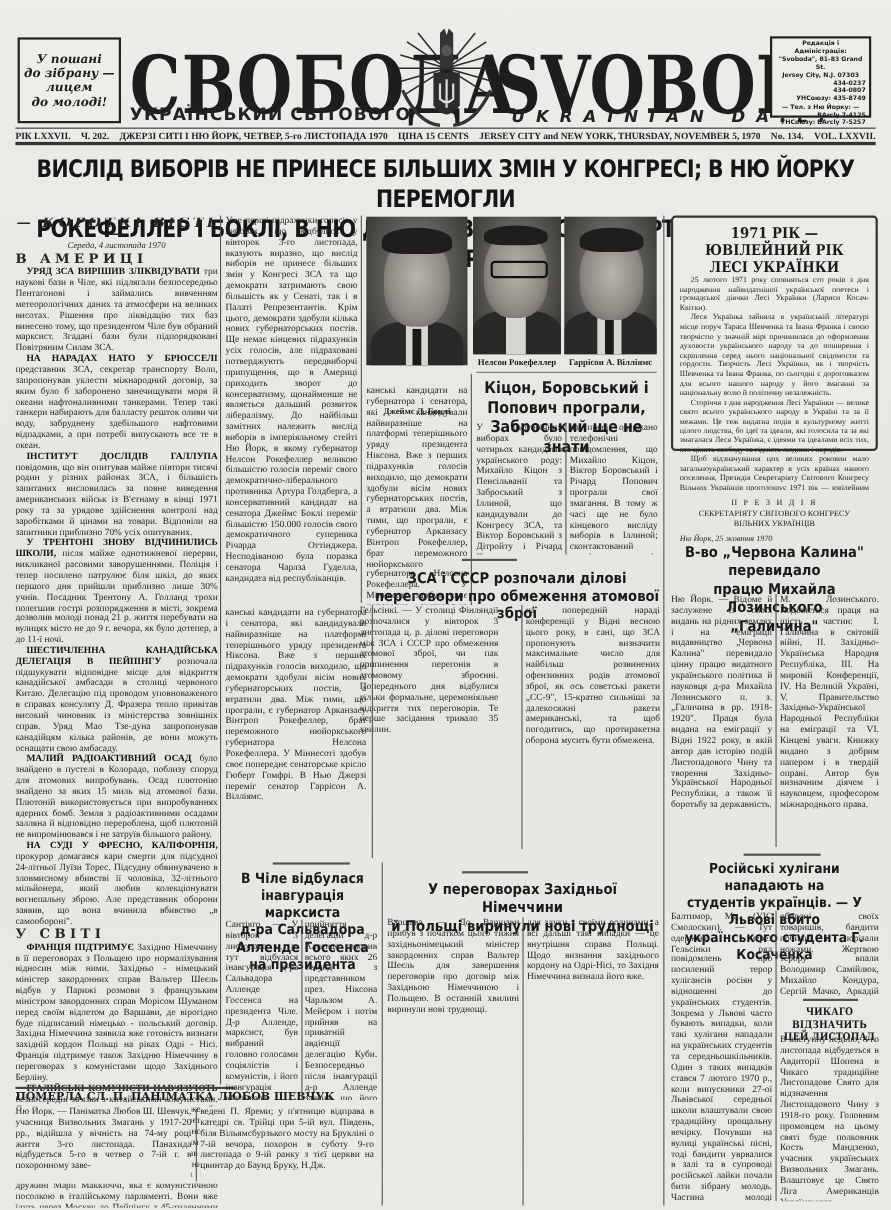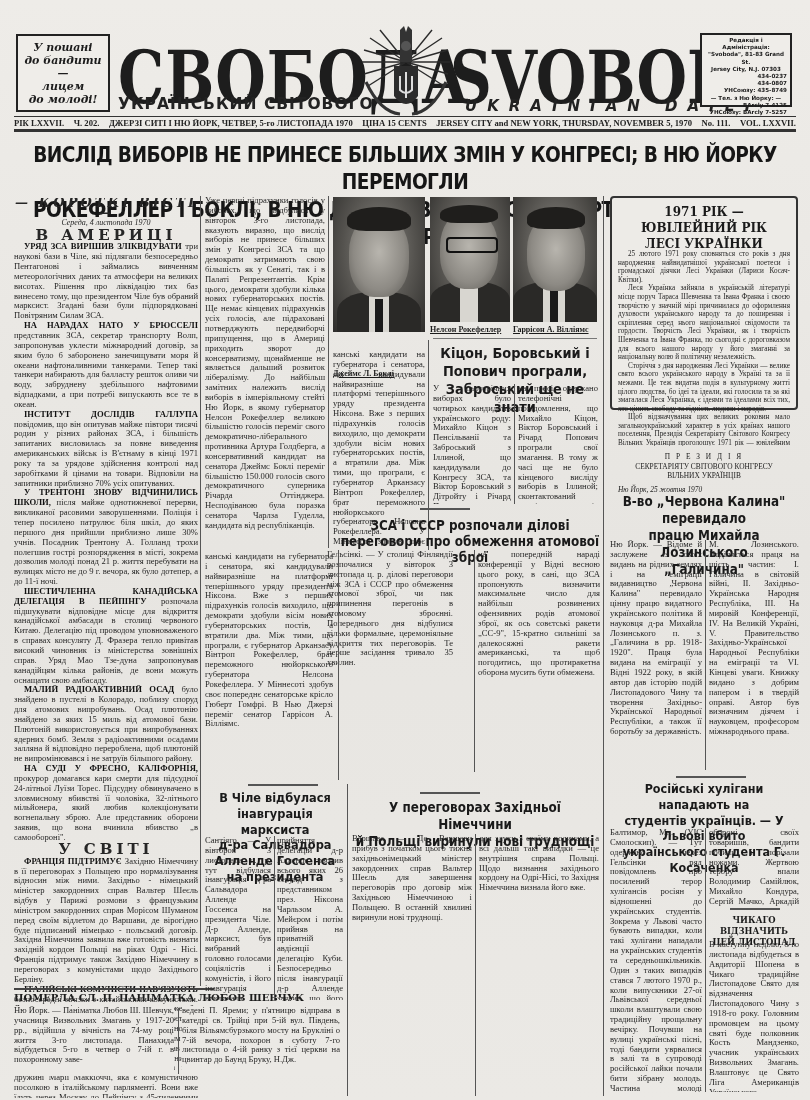--- a/index.html
+++ b/index.html
@@ -17,42 +17,42 @@
   .addr .r{text-align:right;}
   .addr .c{text-align:center;}
   .dateline{left:14px;top:116px;width:782px;height:13px;border-top:1.5px solid #333;display:flex;justify-content:space-between;font-family:"Liberation Serif",serif;font-size:8.6px;font-weight:bold;line-height:13px;color:#222;}
   .topbar{left:14px;top:129px;width:782px;height:3px;background:#333;}
   .headline{left:14px;top:141px;width:782px;text-align:center;font-family:"DejaVu Sans",sans-serif;font-weight:bold;font-size:18.6px;line-height:23px;transform:scaleY(1.18);transform-origin:top center;letter-spacing:-0.6px;color:#161616;}
   
   .col{font-family:"Liberation Serif",serif;font-size:8.6px;line-height:9.85px;text-align:justify;color:#262626;overflow:hidden;}
   .col p{margin:0;text-indent:10px;}
   .col b{color:#111;}
   .vline{width:1px;background:#555;}
-  .sec-title{text-align:center;font-family:"DejaVu Serif",serif;font-weight:bold;font-size:15px;letter-spacing:4px;margin:2px 0 2px;}
+  .sec-title{text-align:left;font-family:"DejaVu Serif",serif;font-weight:bold;font-size:12px;letter-spacing:4px;margin:2px 0 2px;}
   .kv{text-align:center;font-family:"DejaVu Serif",serif;font-weight:bold;font-style:italic;font-size:13px;letter-spacing:3px;}
   .kv-date{text-align:center;font-style:italic;font-size:8px;margin-bottom:3px;}
   .hd{font-family:"DejaVu Sans",sans-serif;font-weight:bold;text-align:center;color:#1a1a1a;transform:scaleY(1.12);transform-origin:top center;}
   .photo{background:radial-gradient(ellipse at 50% 40%,#8a8883 0%,#55534f 55%,#2e2d2b 100%);overflow:hidden;}
   .photo .face{position:absolute;border-radius:45% 45% 42% 42%;background:radial-gradient(ellipse at 50% 45%,#b8b5ae 0%,#8d8a84 60%,#5a5853 100%);}
   .photo .hair{position:absolute;border-radius:50% 50% 30% 30%;background:#1f1e1c;}
   .photo .suit{position:absolute;background:#2a2927;border-radius:40% 40% 0 0;}
   .photo .shirt{position:absolute;background:#d8d6d0;}
   .photo .tie{position:absolute;background:#1a1a1a;}
-  .caption{font-family:"Liberation Serif",serif;font-weight:bold;font-size:8px;text-align:left;text-decoration:underline;}
+  .caption{font-family:"Liberation Serif",serif;font-weight:bold;font-size:8px;text-align:center;}
   .box{border:2px solid #333;border-radius:4px;background:#edebe7;box-sizing:border-box;padding:6px 6px;}
   .short-rule{height:2px;background:#555;}
 </style>
 </head>
 <body>
 
 <div class="page">
 
   <div class="abs slogan">
     <div>У пошані</div>
-    <div>до бандити —</div>
+    <div>до зібрану —</div>
     <div>лицем</div>
     <div>до молоді!</div>
   </div>
 
   <div class="abs title-ua">СВОБОДА</div>
   <div class="abs sub-ua">УКРАЇНСЬКИЙ СВІТОВОГО</div>
 
   <svg class="abs emblem" viewBox="0 0 92 98">
     <g stroke="#2a2a2a" stroke-width="1.4">
       <line x1="46" y1="40" x2="4" y2="28"></line>
@@ -89,21 +89,21 @@
     <div class="r">BArcly 7-4125</div>
     <div class="r">УНСоюзу: BArcly 7-5257</div>
   </div>
 
   <div class="abs dateline">
     <span>РІК LXXVII.</span>
     <span>Ч. 202.</span>
     <span>ДЖЕРЗІ СИТІ І НЮ ЙОРК, ЧЕТВЕР, 5-го ЛИСТОПАДА 1970</span>
     <span>ЦІНА 15 CENTS</span>
     <span>JERSEY CITY and NEW YORK, THURSDAY, NOVEMBER 5, 1970</span>
-    <span>No. 111.</span>
+    <span>No. 134.</span>
     <span>VOL. LXXVII.</span>
   </div>
   <div class="abs topbar"></div>
 
   <div class="abs headline">
     <div>ВИСЛІД ВИБОРІВ НЕ ПРИНЕСЕ БІЛЬШИХ ЗМІН У КОНГРЕСІ; В НЮ ЙОРКУ ПЕРЕМОГЛИ</div>
     <div>РОКЕФЕЛЛЕР І БОКЛІ, В НЮ ДЖЕРЗІ ВІЛЛІЯМС; ГЮБЕРТ ГОМФРІ ЗНОВУ СЕНАТОРОМ</div>
   </div>
 
   <div class="abs col" style="left:14px;top:198px;width:184px;height:900px;">
@@ -120,21 +120,21 @@
     <div class="sec-title">У СВІТІ</div>
     <p><b>ФРАНЦІЯ ПІДТРИМУЄ</b> <span>Західню Німеччину в її переговорах з Польщею про нормалізування відносин між ними. Західньо - німецький міністер закордонних справ Вальтер Шеєль відбув у Парижі розмови з французьким міністром закордонних справ Морісом Шуманом перед своїм відлетом до Варшави, де вірогідно буде підписаний німецько - польський договір. Західна Німеччина заявила вже готовість визнати західній кордон Польщі на ріках Одрі - Нісі. Франція підтримує також Західню Німеччину в переговорах з комуністами щодо Західнього Берліну.</span></p>
     <p><b>ІТАЛІЙСЬКІ КОМУНІСТИ НАВ'ЯЗУЮТЬ</b> <span>безпосередні зв'язки з китайськими комуністами. Доведавна одні, а одних ставилися вороже, бо італійські комуністи займали совєтське становище супроти Пейпінгу. Комуно - китайський уряд довго зволікав з уділенням візи італійським комуністам, але тепер признав візу одному з редакторів комуністичного щоденника в Римі „Ль'Уніта", Альберо Якові­ел­ло, та його дружині Марії Маккіоччі, яка є комуністичною посолкою в італійському парляменті. Вони вже їдуть через Москву до Пейпінгу з 45-тиденними відвідинами.</span></p>
 
   </div>
 
   <div class="abs" style="left:14px;top:988px;width:200px;height:2px;background:#444;"></div>
   <div class="abs" style="left:14px;top:992px;width:330px;font-family:'DejaVu Serif',serif;font-weight:bold;font-size:10px;">ПОМЕРЛА СЛ. П. ПАНІМАТКА ЛЮБОВ ШЕВЧУК</div>
   <div class="abs col" style="left:14px;top:1006px;width:160px;height:70px;background:#ebe9e5;">Ню Йорк. — Паніматка Любов Ш. Шевчук, учасниця Визвольних Змагань у 1917-20 рр., відійшла у вічність на 74-му році життя 3-го листопада. Панахида відбудеться 5-го в четвер о 7-ій г. в похоронному заве-</div>
   <div class="abs vline" style="left:178px;top:1008px;height:66px;"></div>
-  <div class="abs col" style="left:182px;top:1006px;width:158px;height:70px;background:#ebe9e5;">ведені П. Яреми; у п'ятницю відправа в катедрі св. Трійці при 5-ій вул. Південь, біля Вільямсбурзького мосту на Брукліні о 7-ій вечора, похорон в суботу 7-го листопада о 4-ій ранку з тієї церкви на цвинтар до Баунд Бруку, Н.Дж.</div>
+  <div class="abs col" style="left:182px;top:1006px;width:158px;height:70px;background:#ebe9e5;">ведені П. Яреми; у п'ятницю відправа в катедрі св. Трійці при 5-ій вул. Південь, біля Вільямсбурзького мосту на Брукліні о 7-ій вечора, похорон в суботу 9-го листопада о 9-ій ранку з тієї церкви на цвинтар до Баунд Бруку, Н.Дж.</div>
 
   <div class="abs vline" style="left:200px;top:196px;height:790px;"></div>
 
   <div class="abs col" style="left:205px;top:196px;width:120px;height:352px;">Уже перші підрахунки голосів у виборах, що відбулися у вівторок 3-го листопада, вказують виразно, що вислід виборів не принесе більших змін у Конгресі ЗСА та що демократи затримають свою більшість як у Сенаті, так і в Палаті Репрезентантів. Крім цього, демократи здобули кілька нових губернаторських постів. Ще немає кінцевих підрахунків усіх голосів, але підраховані потверджують передвиборчі припущення, що в Америці приходить зворот до консерватизму, щонайменше не являється дальший розвиток лібералізму. До найбільш замітних належить вислід виборів в імперіяльному стейті Ню Йорк, в якому губернатор Нелсон Рокефеллер великою більшістю голосів переміг свого демократично-ліберального противника Артура Голдберга, а консервативний кандидат на сенатора Джеймс Боклі переміг більшістю 150.000 голосів свого демократичного суперника Річарда Оттінджера. Несподіваною була поразка сенатора Чарлза Гуделла, кандидата від республіканців.</div>
   <div class="abs vline" style="left:328px;top:196px;height:352px;"></div>
 
   <div class="abs photo" style="left:333px;top:197px;width:92px;height:135px;">
     <div class="suit" style="left:4px;top:95px;width:84px;height:50px;"></div>
     <div class="shirt" style="left:36px;top:98px;width:20px;height:40px;"></div>
     <div class="tie" style="left:42px;top:102px;width:8px;height:34px;"></div>

